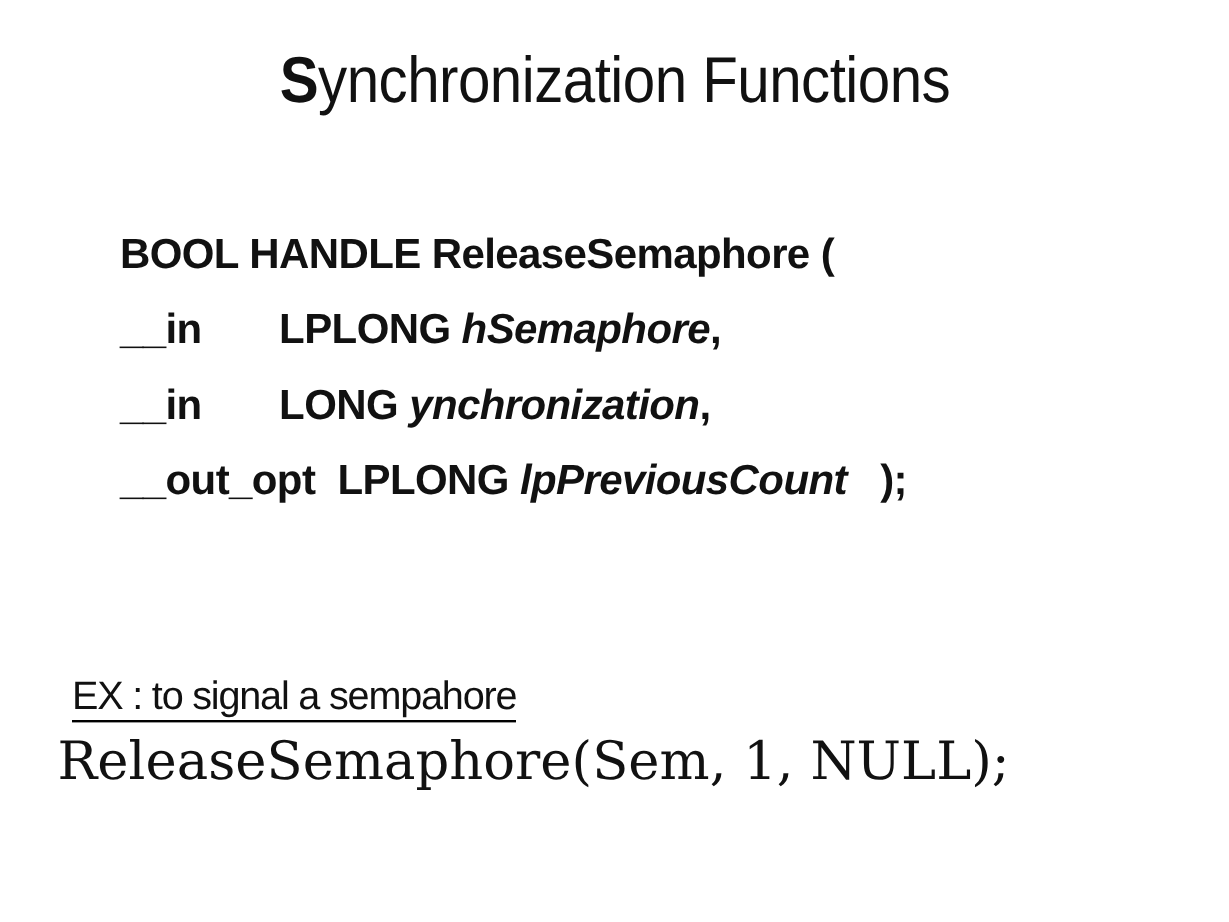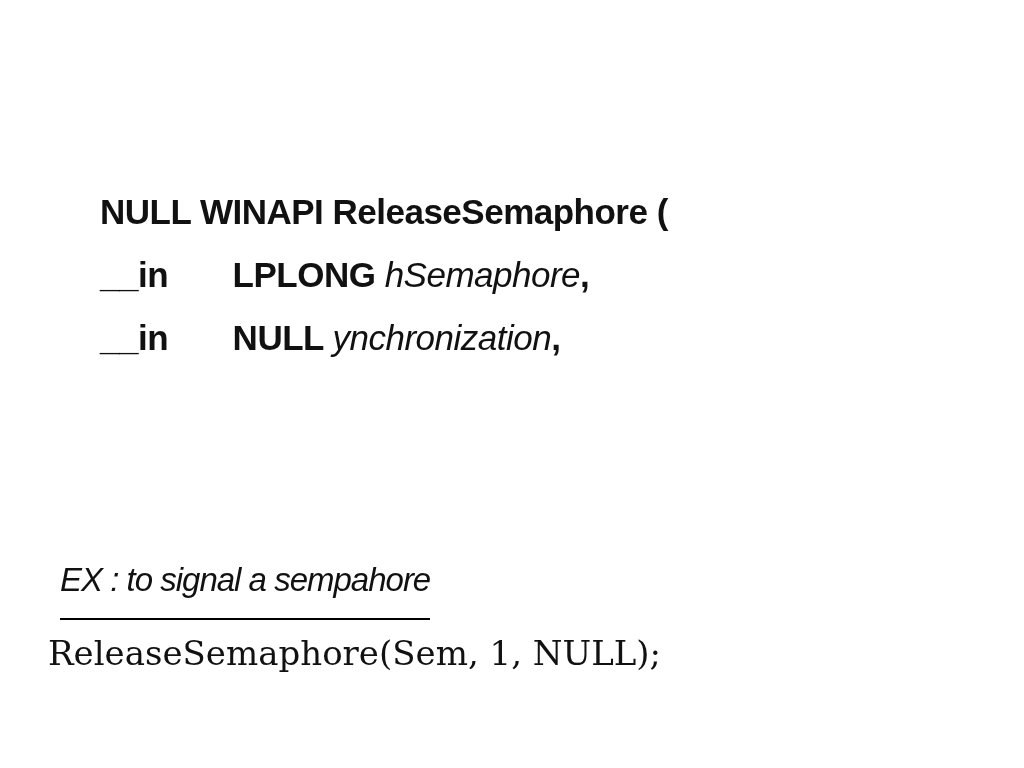--- a/index.html
+++ b/index.html
@@ -44,60 +44,63 @@
     position: absolute;
     top: 180px;
     left: 100px;
     font-size: 35px;
     line-height: 63px;
     letter-spacing: -0.5px;
     color: #111111;
   }
   .code-line { white-space: pre; }
   .b  { font-weight: 700; font-style: normal; }
-  .bi { font-weight: 400; font-style: italic; }
+  .bi { font-weight: 700; font-style: italic; }
 
   
   .example {
     position: absolute;
     top: 560px;
     left: 48px;
     color: #111111;
   }
   .ex-heading {
     display: inline-block;
     margin-left: 12px;
     font-size: 33px;
     line-height: 40px;
-    font-style: italic;
     letter-spacing: -1px;
-    padding-bottom: 18px;
+    padding-bottom: 0;
     border-bottom: 2.5px solid #000000;
     white-space: pre;
   }
   .ex-code {
     margin-top: 7px;
     font-family: "DejaVu Serif", "Liberation Serif", serif;
-    font-size: 34px;
+    font-size: 44px;
     line-height: 52px;
     white-space: pre;
   }
 </style>
 </head>
 <body>
 
 <div class="slide">
 
   <div class="title-wrap">
+    <div class="trow">
+      <span class="tline"><span class="tlead">S</span><span>ynchronization Functions</span></span>
+    </div>
   </div>
 
   <div class="code" id="code-block">
-      <div class="code-line"><span class="b">NULL WINAPI ReleaseSemaphore (</span></div>
+      <div class="code-line"><span class="b">BOOL HANDLE ReleaseSemaphore (</span></div>
       <div class="code-line"><span class="b">__in       LPLONG </span><span class="bi">hSemaphore</span><span class="b">,</span></div>
-      <div class="code-line"><span class="b">__in       NULL </span><span class="bi">ynchronization</span><span class="b">,</span></div>
+      <div class="code-line"><span class="b">__in       LONG </span><span class="bi">ynchronization</span><span class="b">,</span></div>
+      <div class="code-line"><span class="b">__out_opt  LPLONG </span><span class="bi">lpPreviousCount</span><span class="b">   );</span></div>
     </div>
 
   <div class="example">
     <div class="ex-heading">EX : to signal a sempahore</div>
     <div class="ex-code">ReleaseSemaphore(Sem, 1, NULL);</div>
   </div>
 
 </div>
 
 </body></html>

